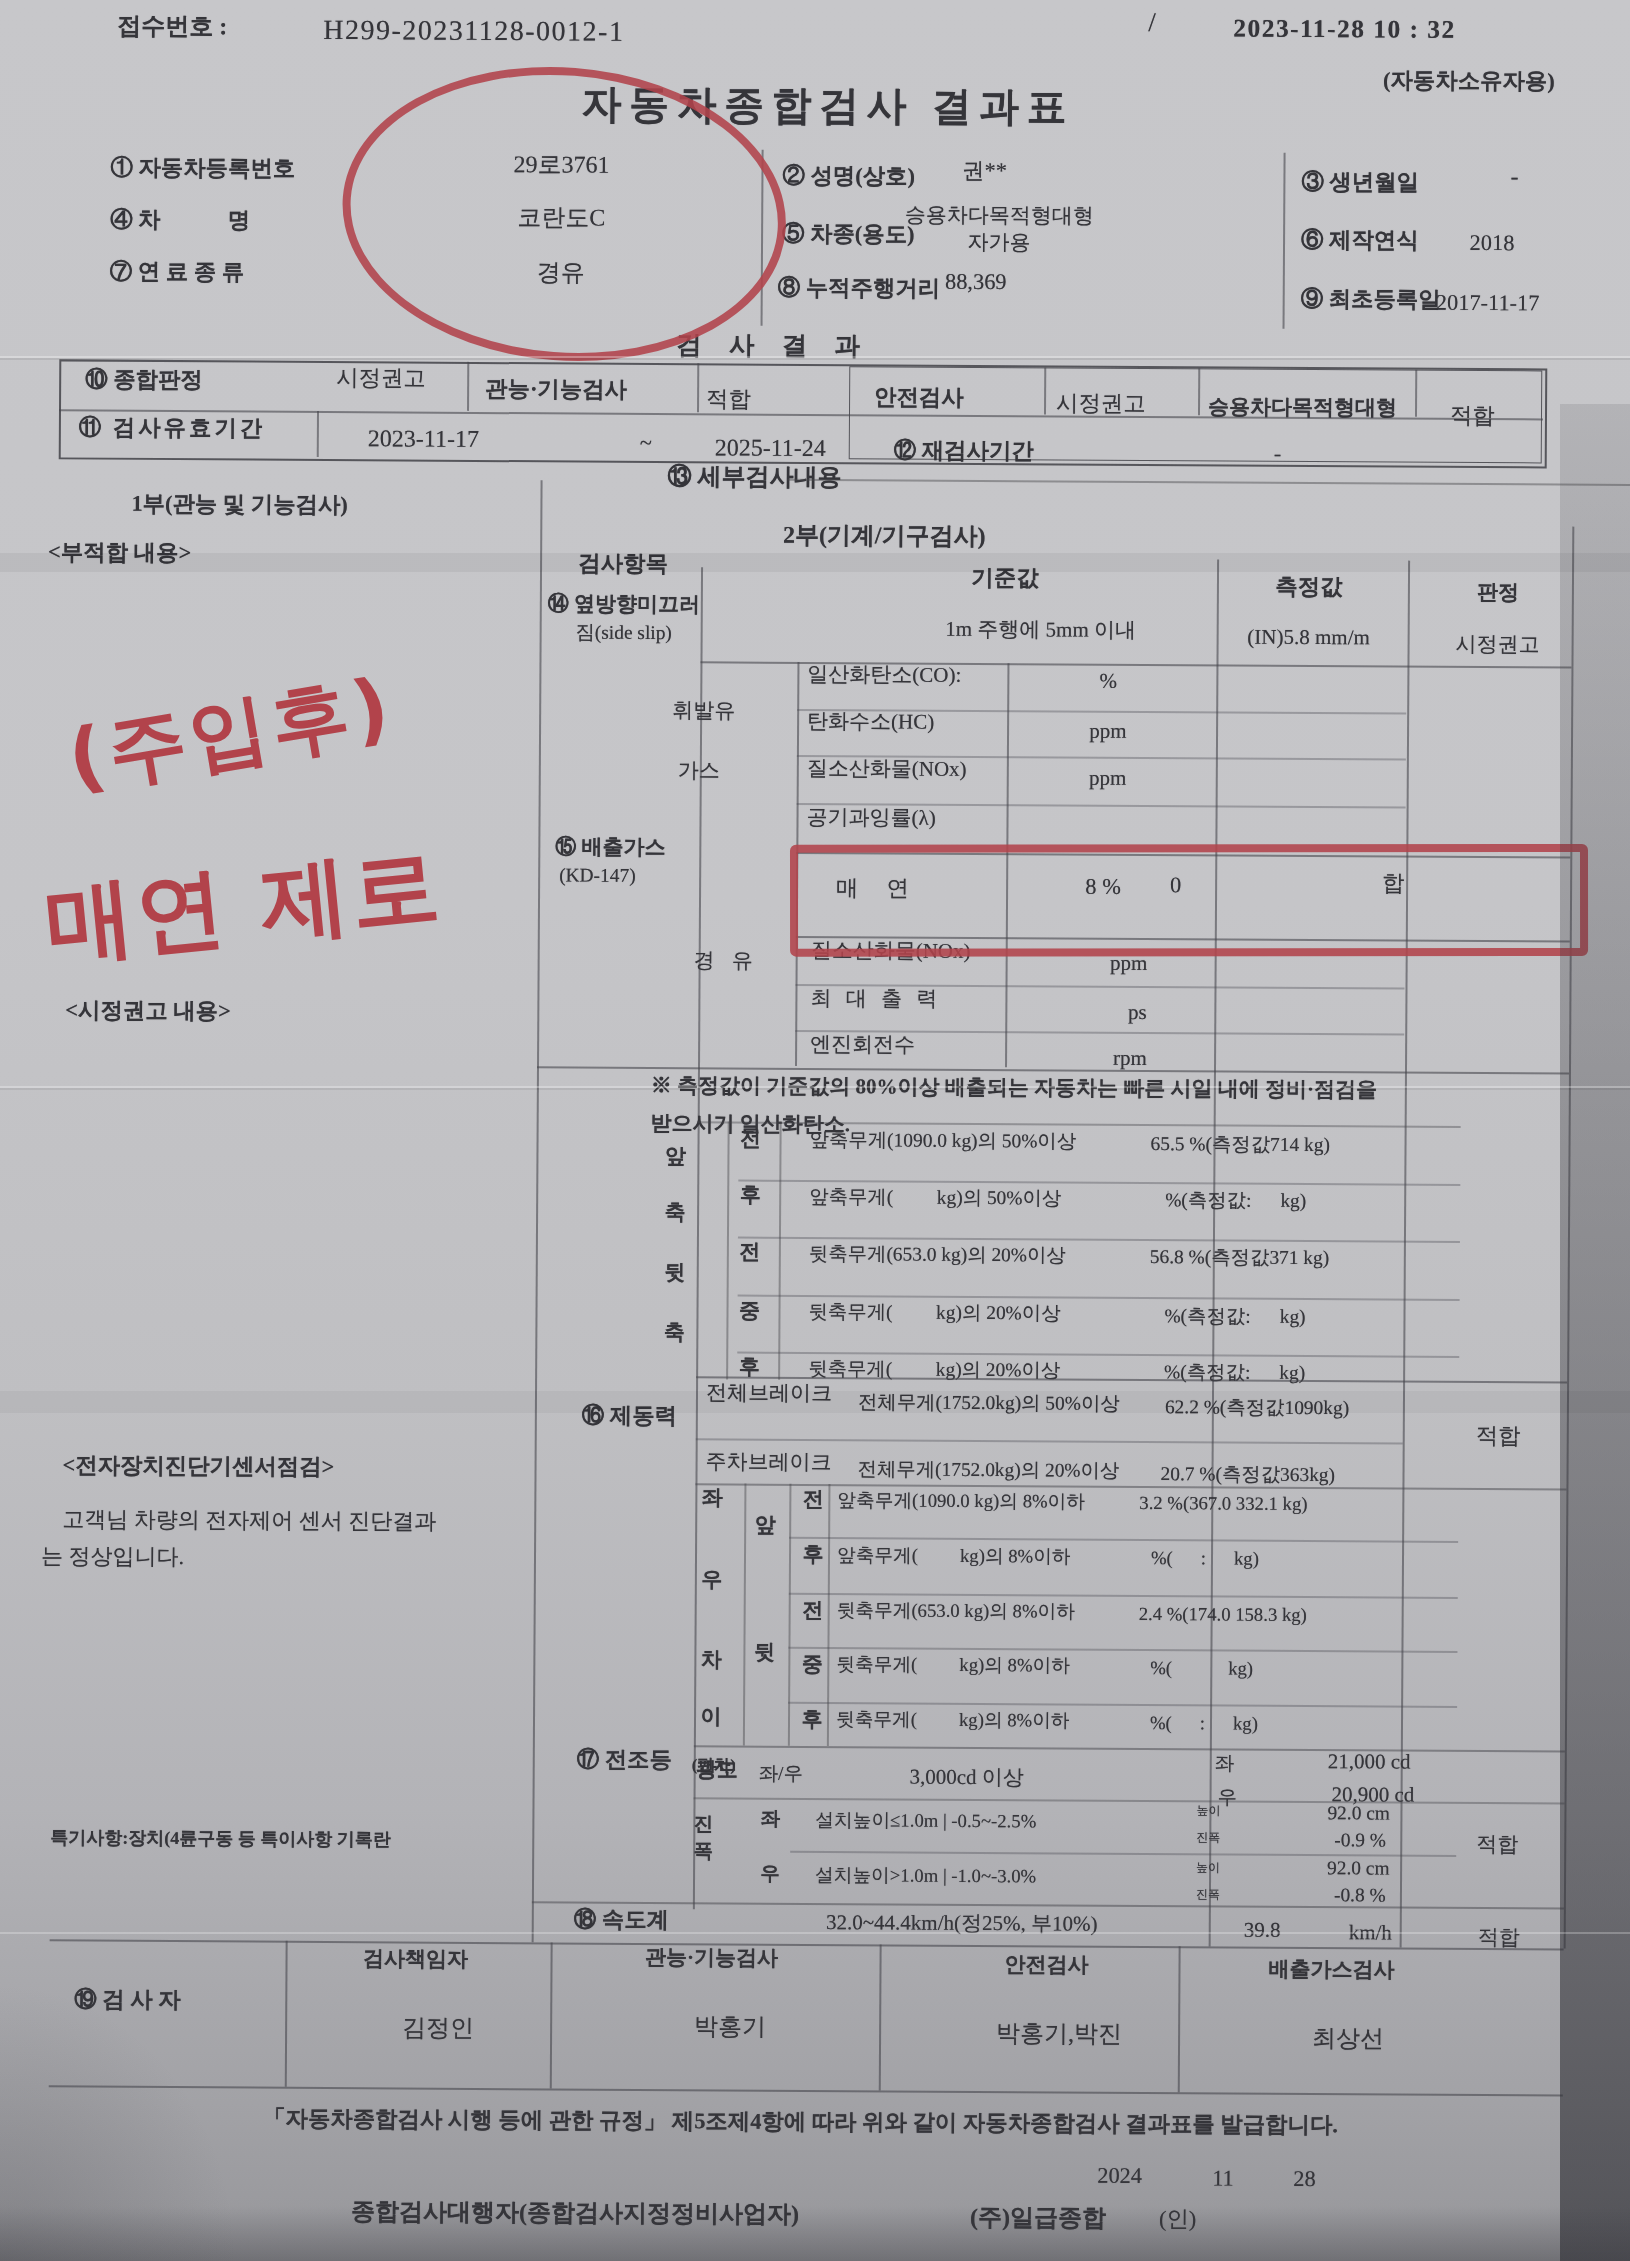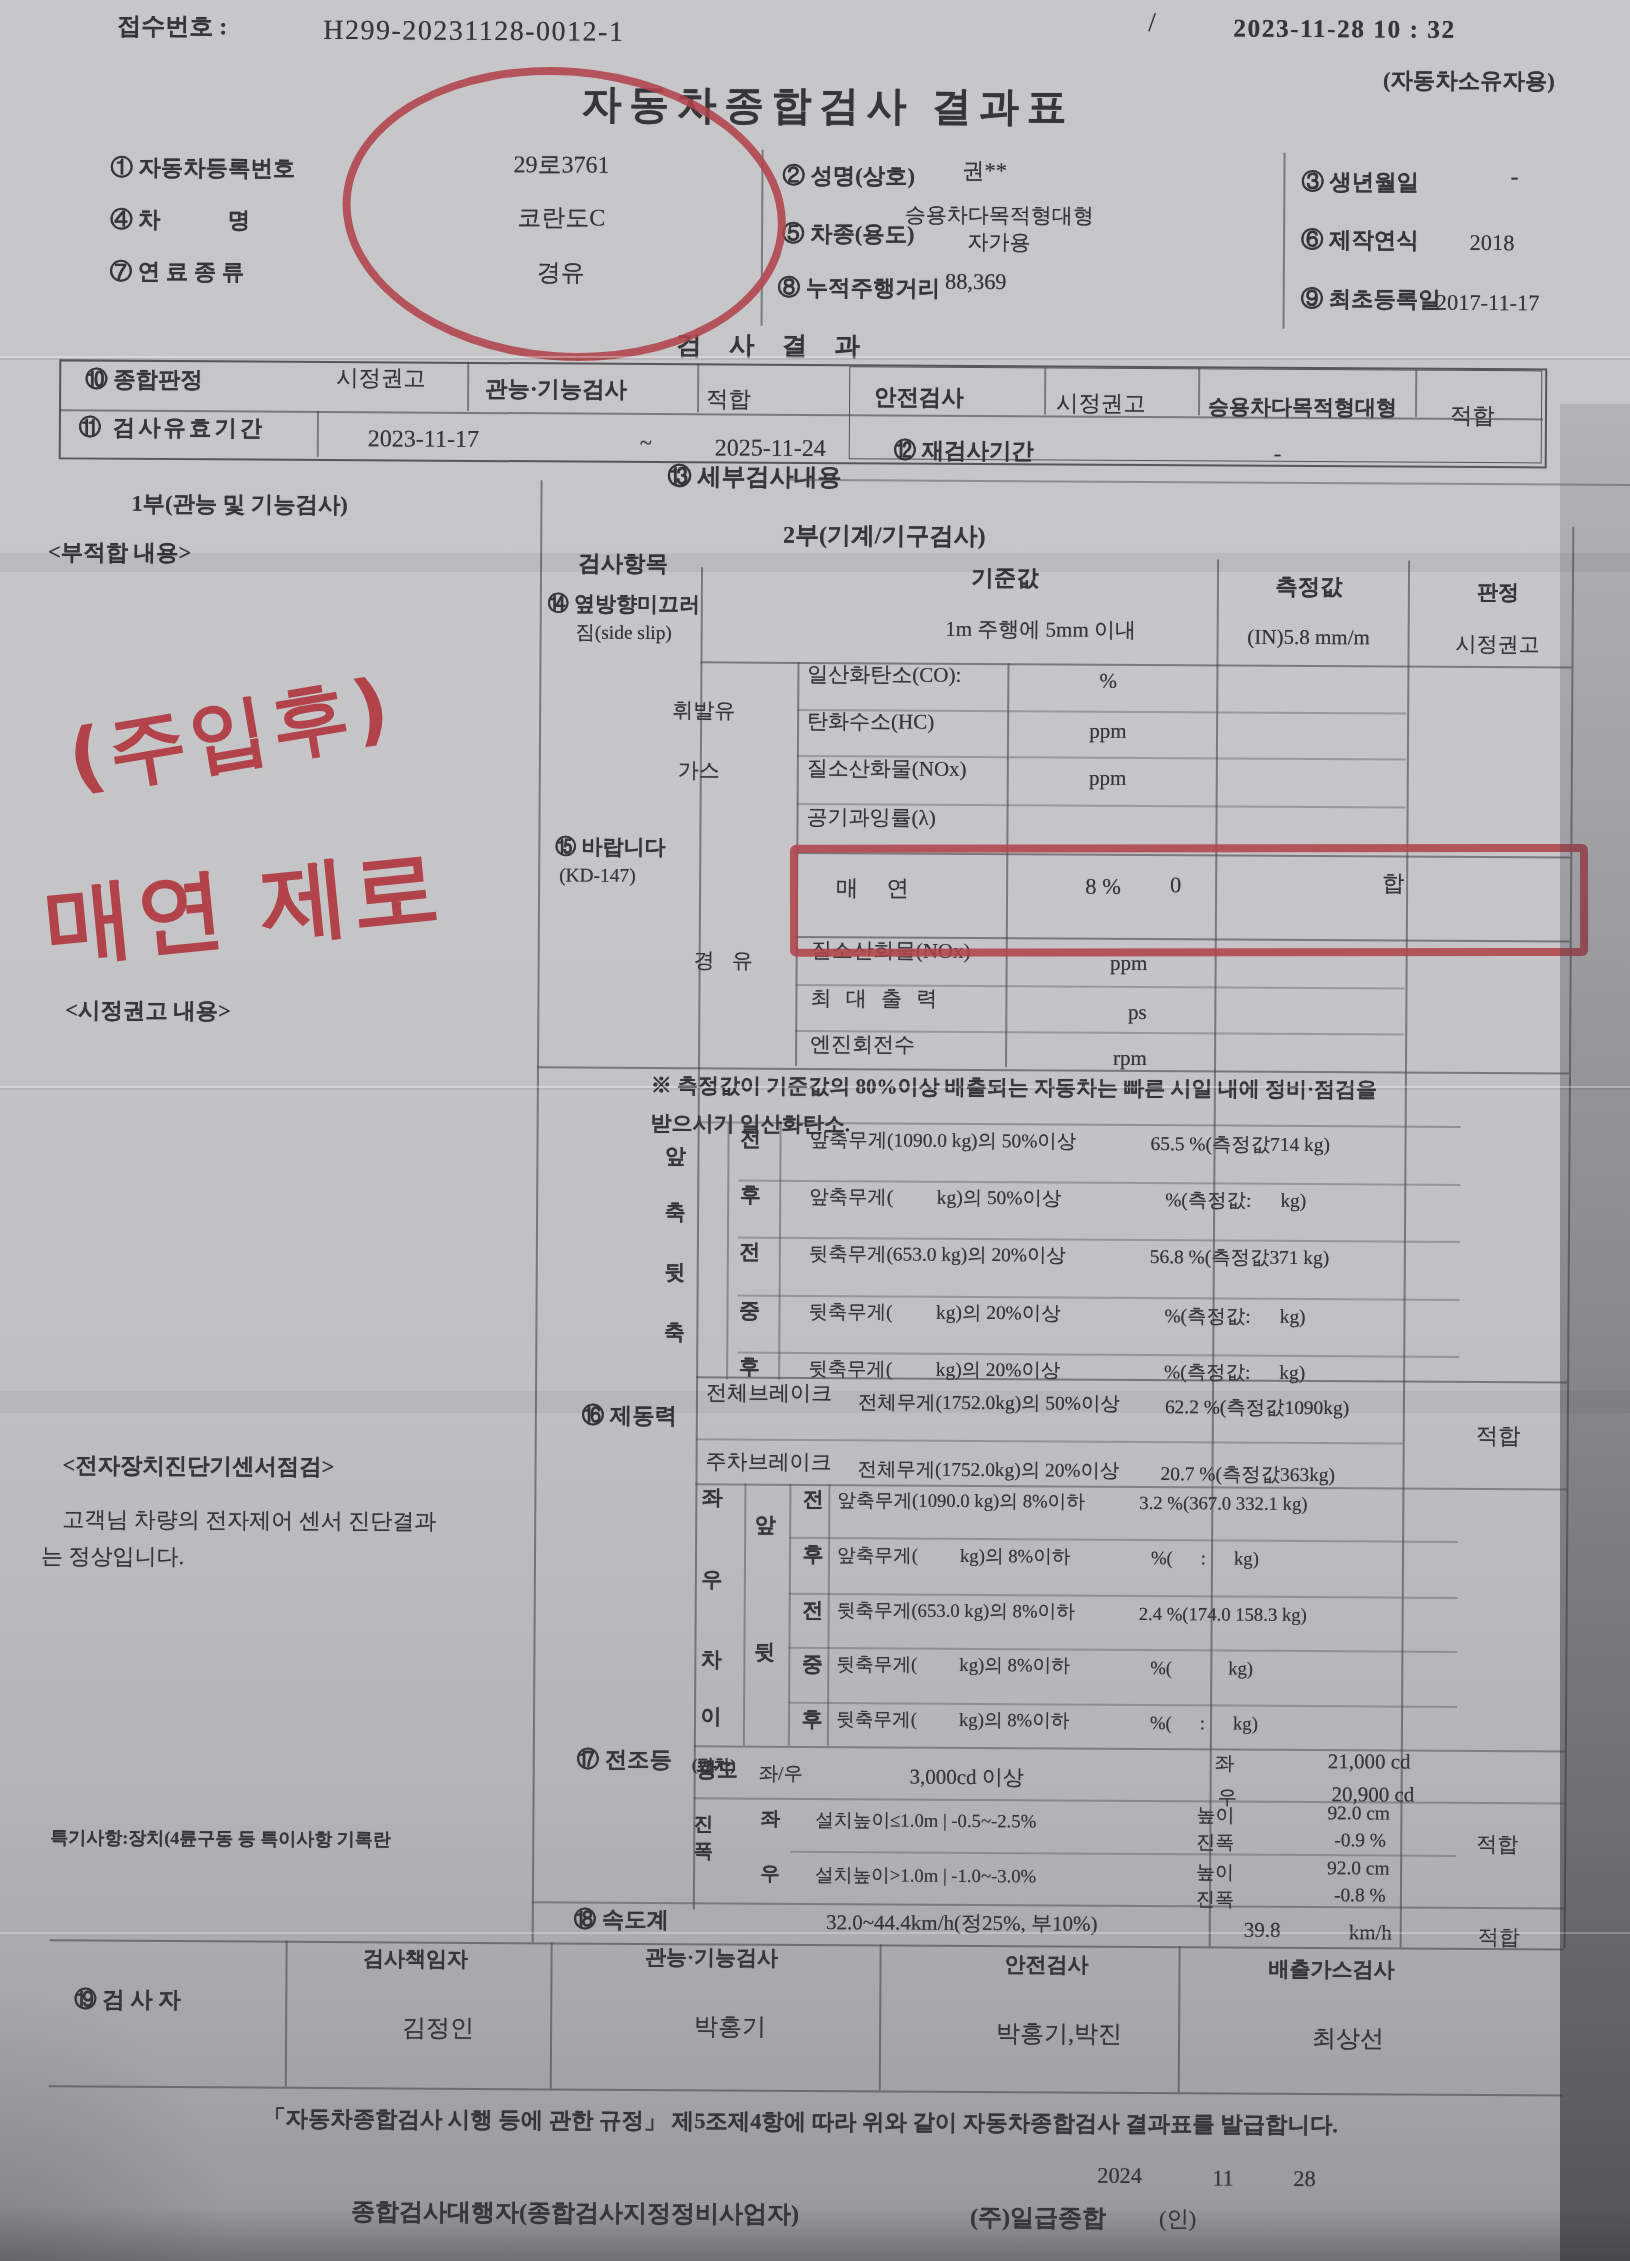--- a/index.html
+++ b/index.html
@@ -6,21 +6,21 @@
   #stage{position:relative;width:1630px;height:2261px;overflow:hidden;
          background:linear-gradient(180deg,#c7c7ca 0%,#c5c5c8 40%,#bfbfc2 62%,#b3b3b7 80%,#a2a2a6 93%,#96969a 100%);
          font-family:"Liberation Serif",serif;}
   #doc{position:absolute;inset:0;transform:rotate(0.35deg);transform-origin:50% 40%;}
   .t{position:absolute;white-space:pre;color:#35353a;text-shadow:0 0 0.7px rgba(40,40,46,.55);line-height:1.12;}
   .b{font-weight:bold;}
   .c{transform:translateX(-50%);}
   .fs54{font-size:40px}.fs38{font-size:28px}.fs36{font-size:27px}
   .fs34{font-size:25.4px}.fs32{font-size:24px}.fs30{font-size:22.4px}.fs29{font-size:22px}
   .fs28{font-size:21px}.fs26{font-size:19.4px}.fs25{font-size:18.7px}.fs24{font-size:18px}
-  .fs22{font-size:16.5px}.fs18{font-size:19px}
+  .fs22{font-size:16.5px}.fs18{font-size:12px}
   .ls2{letter-spacing:1.5px}.ls4{letter-spacing:3px}.ls6{letter-spacing:4.5px}
   .ls8{letter-spacing:6px}.ls10{letter-spacing:7.5px}.ls14{letter-spacing:10.5px}
   .ln{position:absolute;background:#46464c;opacity:.6;}
   .box{position:absolute;border:2.2px solid #3a3a40;opacity:.8;}
   .ink{position:absolute;color:#b2434b;font-family:"DejaVu Sans",sans-serif;font-weight:bold;
        text-shadow:none;white-space:pre;}
   .inkshape{position:absolute;border-style:solid;border-color:#b2434b;opacity:.88;}
   .shade{position:absolute;pointer-events:none;}
 </style>
 </head>
@@ -103,21 +103,21 @@
   <i class="ln" style="left:1406px;top:557px;width:1.5px;height:1387px"></i>
   <i class="ln" style="left:1570px;top:522px;width:1.5px;height:1422px"></i>
 
   <span class="t b fs28 c" style="left:622px;top:594px">⑭ 옆방향미끄러</span>
   <span class="t fs26 c" style="left:622px;top:623px">짐(side slip)</span>
   <span class="t fs28 c" style="left:1039px;top:617px">1m 주행에 5mm 이내</span>
   <span class="t fs28 c" style="left:1307px;top:623px">(IN)5.8 mm/m</span>
   <span class="t fs28 c" style="left:1496px;top:629px">시정권고</span>
   <i class="ln" style="left:699px;top:662px;width:871px;height:1.5px"></i>
 
-  <span class="t b fs28" style="left:555px;top:837px">⑮ 바랍니다</span>
+  <span class="t b fs28" style="left:555px;top:837px">⑮ 배출가스</span>
   <span class="t fs26" style="left:559px;top:866px">(KD-147)</span>
   <span class="t fs28" style="left:671px;top:700px">휘발유</span>
   <span class="t fs28" style="left:677px;top:760px">가스</span>
 
   <span class="t fs28" style="left:806px;top:663px">일산화탄소(CO):</span>
   <span class="t fs28 c" style="left:1107px;top:668px">%</span>
   <span class="t fs28" style="left:806px;top:710px">탄화수소(HC)</span>
   <span class="t fs28 c" style="left:1107px;top:718px">ppm</span>
   <span class="t fs28" style="left:806px;top:757px">질소산화물(NOx)</span>
   <span class="t fs28 c" style="left:1107px;top:765px">ppm</span>

